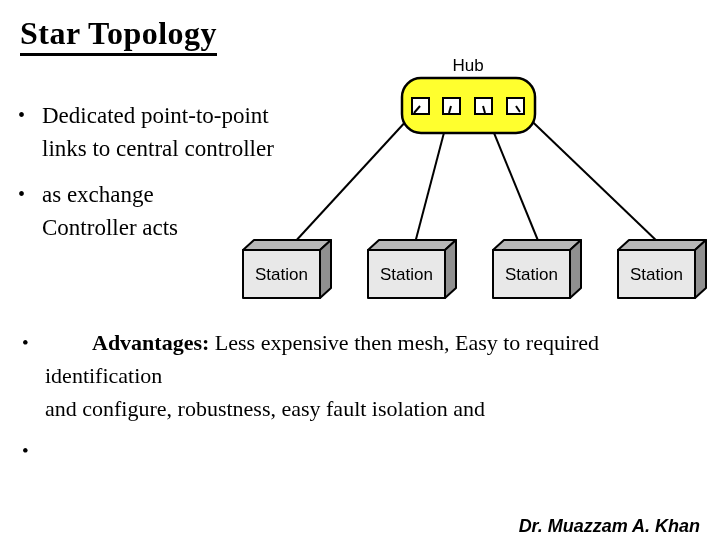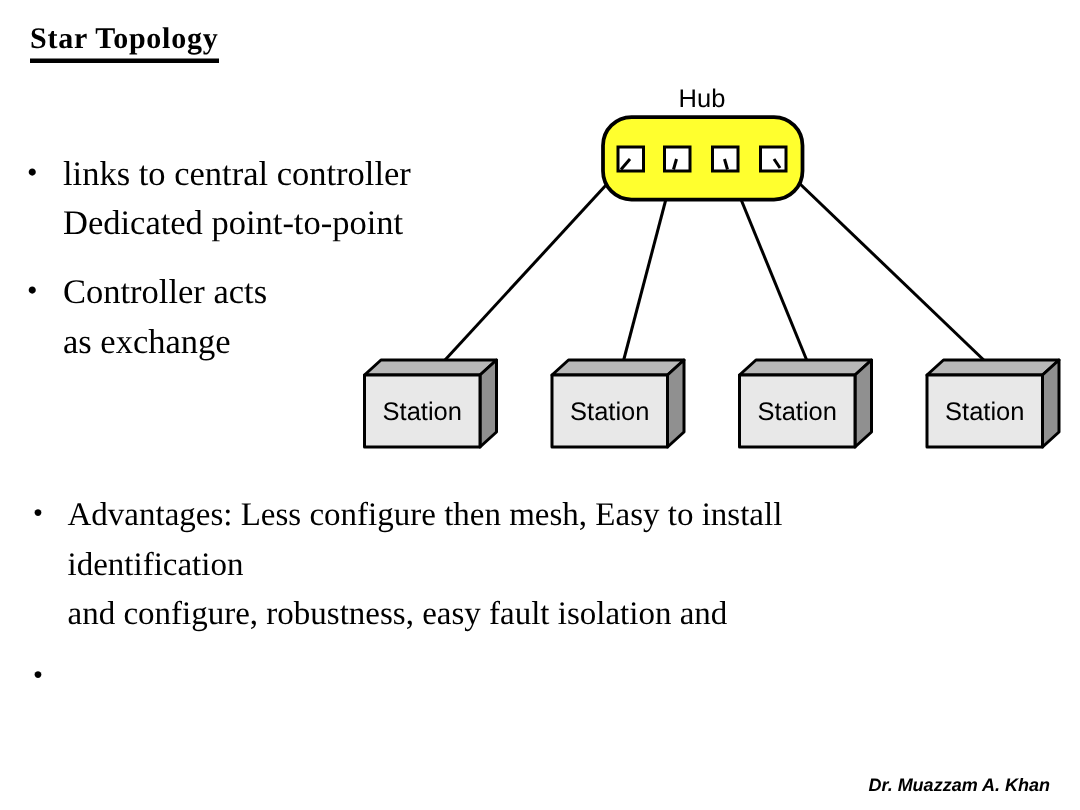--- a/index.html
+++ b/index.html
@@ -8,21 +8,21 @@
     background: #ffffff;
     position: relative;
     overflow: hidden;
     font-family: "Liberation Serif", serif;
     color: #000000;
   }
   
   .title {
     position: absolute;
     left: 20px; top: 15px;
-    font-size: 20px;
+    font-size: 32px;
     font-weight: bold;
     font-family: "Liberation Serif", serif;
     border-bottom: 3px solid #000;
     padding-bottom: 1px;
     letter-spacing: 0.5px;
   }
   
   .intro {
     position: absolute;
     left: 18px; top: 99px;
@@ -41,21 +41,21 @@
   .details {
     position: absolute;
     left: 22px; top: 326px;
     width: 682px;
     font-size: 22px;
     line-height: 33px;
   }
   .details .item { display: flex; }
   .details .item + .item { margin-top: 9px; }
   .details .bullet { flex: 0 0 23px; font-size: 19px; }
-  .lead { font-weight: normal; }
+  .lead { font-weight: bold; margin-left: 47px; }
   
   .diagram-svg {
     position: absolute;
     left: 228px; top: 50px;
   }
   .hub-outline { stroke: #000; stroke-width: 2.5; }
   .port { fill: #ffffff; stroke: #000; stroke-width: 2; }
   .link-line { stroke: #000; stroke-width: 2; fill: none; }
   .face { stroke: #000; stroke-width: 2; stroke-linejoin: round; }
   .diagram-label {
@@ -66,52 +66,52 @@
   .station-label {
     font-family: "Liberation Sans", sans-serif;
     font-size: 17px;
     fill: #000;
   }
   
   .footer {
     position: absolute;
     right: 20px; top: 516px;
     font-family: "Liberation Sans", sans-serif;
-    font-size: 12px;
+    font-size: 18px;
     font-weight: bold;
     font-style: italic;
   }
 </style>
 </head>
 <body>
 
 <div class="title">Star Topology</div>
 
 <div class="intro">
   <div class="item">
     <span class="bullet">•</span>
     <span class="lines">
+      <div>Dedicated point-to-point</div>
       <div>links to central controller</div>
-      <div>Dedicated point-to-point</div>
     </span>
   </div>
   <div class="item">
     <span class="bullet">•</span>
     <span class="lines">
+      <div>as exchange</div>
       <div>Controller acts</div>
-      <div>as exchange</div>
     </span>
   </div>
 </div>
 
 <div class="details">
   <div class="item">
     <span class="bullet">•</span>
     <span class="lines">
-      <div><span class="lead">Advantages:</span><span> Less configure then mesh, Easy to install</span></div>
+      <div><span class="lead">Advantages:</span><span> Less expensive then mesh, Easy to required</span></div>
       <div>identification</div>
       <div>and configure, robustness, easy fault isolation and</div>
     </span>
   </div>
   <div class="item">
     <span class="bullet">•</span>
   </div>
 </div>
 
 <svg class="diagram-svg" width="484" height="260" viewBox="0 0 484 260">

